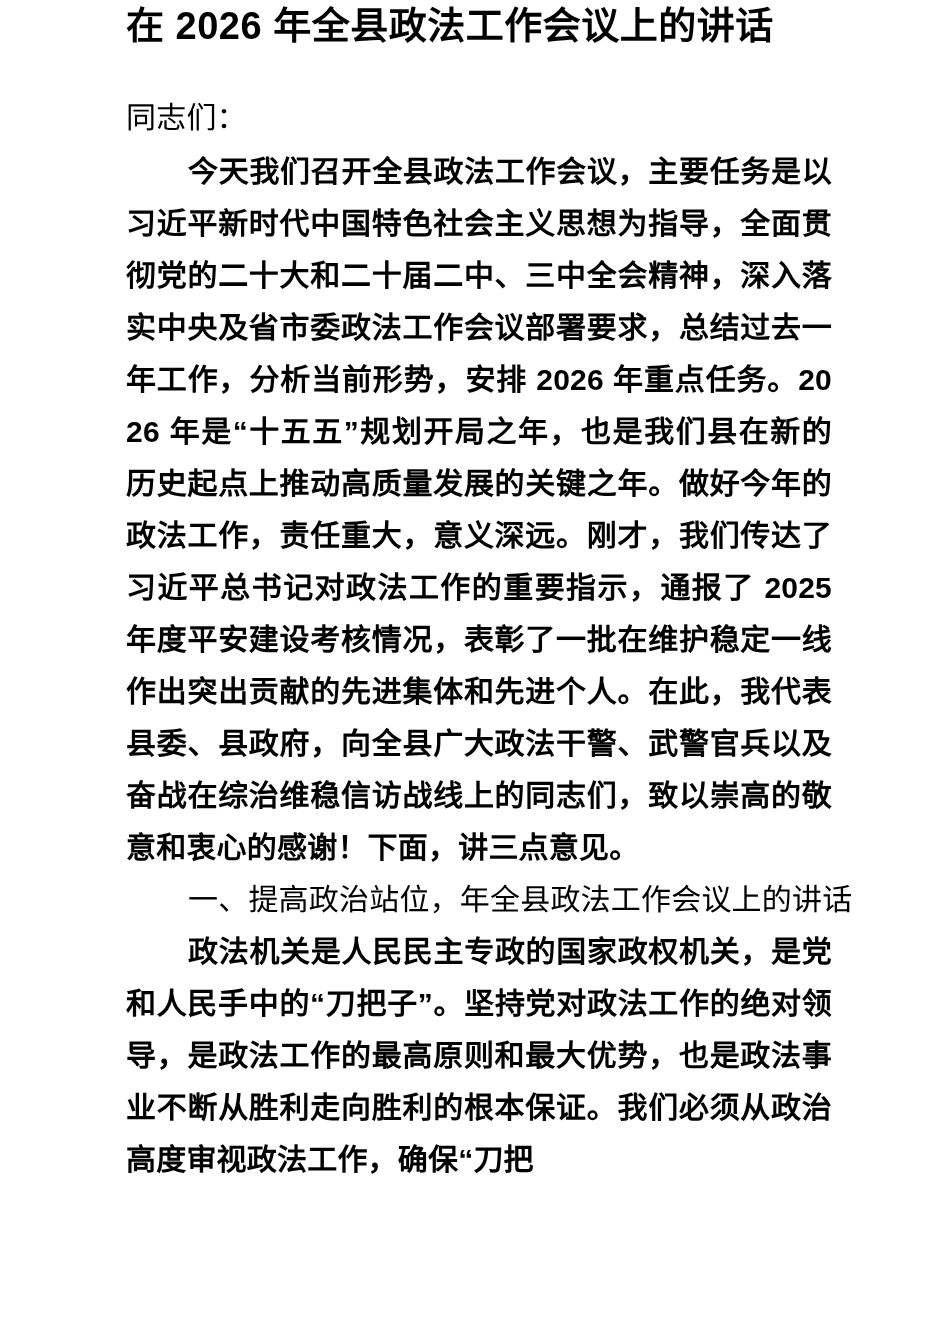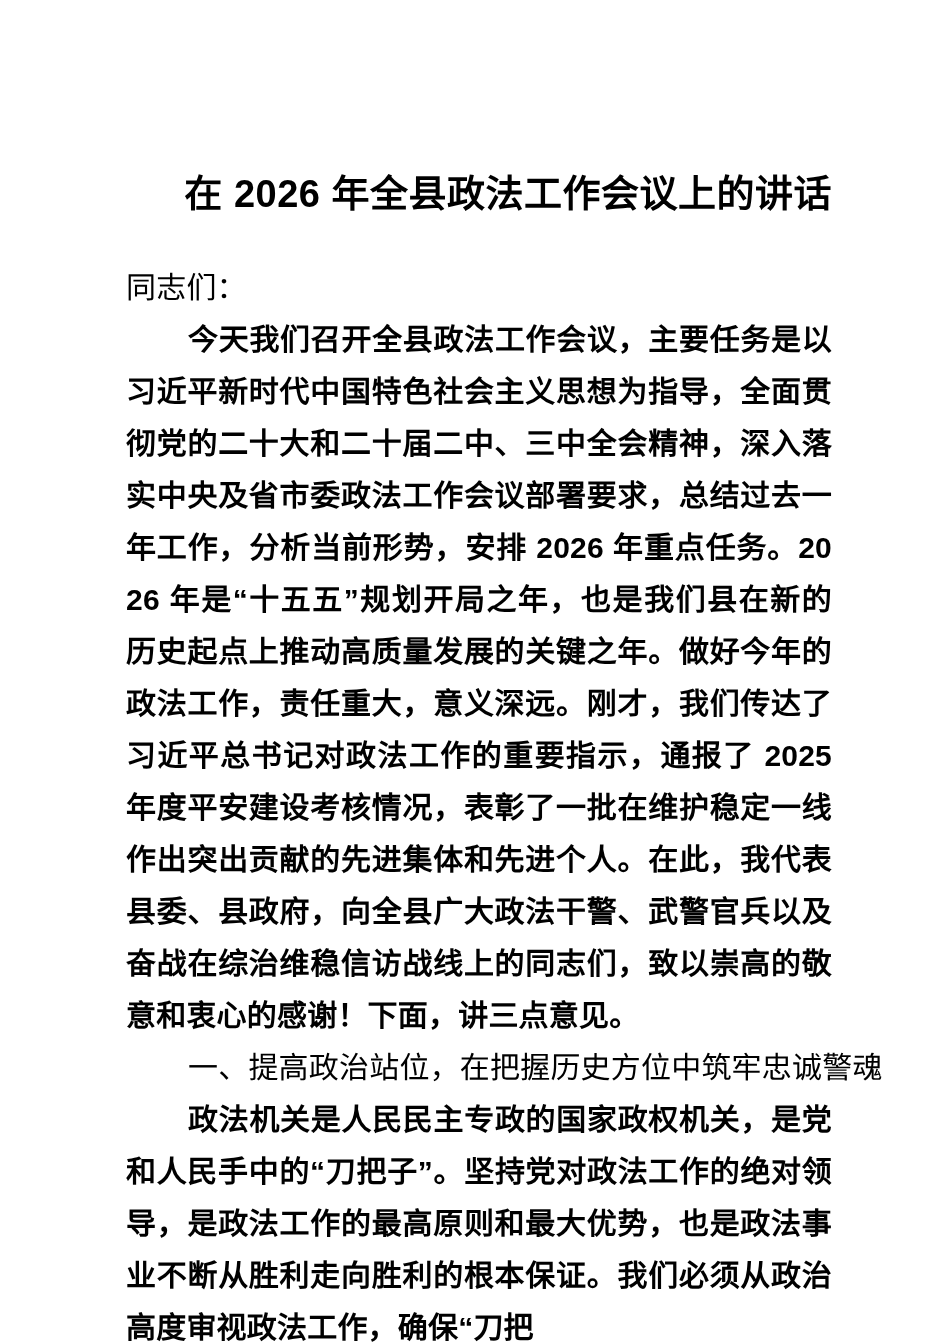--- a/index.html
+++ b/index.html
@@ -24,32 +24,32 @@
   .content {
     position: absolute;
     left: 126px;
     top: 0;
     width: 706px;
   }
   .doc-title {
     font-size: 38px;
     line-height: 52px;
     font-weight: 700;
-    text-align: right;
+    text-align: left;
     letter-spacing: 0.5px;
     margin: 0;
-    padding-top: 168px;
     white-space: nowrap;
   }
   .salutation {
     font-size: 30px;
     line-height: 52px;
     margin: 0;
     padding-top: 42px;
     letter-spacing: 0.2px;
+    font-family: Liberation Mono, monospace;
   }
   .body-para {
     font-size: 30px;
     line-height: 52px;
     margin: 0;
     text-indent: 62px;
     text-align: justify;
     text-justify: inter-ideograph;
     letter-spacing: 0.2px;
     word-break: break-all;
@@ -69,18 +69,18 @@
 
 <div class="page">
   <div class="content">
 
     <h1 class="doc-title">在 2026 年全县政法工作会议上的讲话</h1>
 
     <p class="salutation">同志们：</p>
 
     <p class="body-para">今天我们召开全县政法工作会议，主要任务是以习近平新时代中国特色社会主义思想为指导，全面贯彻党的二十大和二十届二中、三中全会精神，深入落实中央及省市委政法工作会议部署要求，总结过去一年工作，分析当前形势，安排 2026 年重点任务。2026 年是“十五五”规划开局之年，也是我们县在新的历史起点上推动高质量发展的关键之年。做好今年的政法工作，责任重大，意义深远。刚才，我们传达了习近平总书记对政法工作的重要指示，通报了 2025 年度平安建设考核情况，表彰了一批在维护稳定一线作出突出贡献的先进集体和先进个人。在此，我代表县委、县政府，向全县广大政法干警、武警官兵以及奋战在综治维稳信访战线上的同志们，致以崇高的敬意和衷心的感谢！下面，讲三点意见。</p>
 
-    <p class="section-heading">一、提高政治站位，在把握历史方位中筑牢忠诚警魂</p>
+    <p class="section-heading">一、提高政治站位，年全县政法工作会议上的讲话</p>
 
     <p class="body-para">政法机关是人民民主专政的国家政权机关，是党和人民手中的“刀把子”。坚持党对政法工作的绝对领导，是政法工作的最高原则和最大优势，也是政法事业不断从胜利走向胜利的根本保证。我们必须从政治高度审视政法工作，确保“刀把</p>
 
   </div>
 </div>
 
 </body></html>

